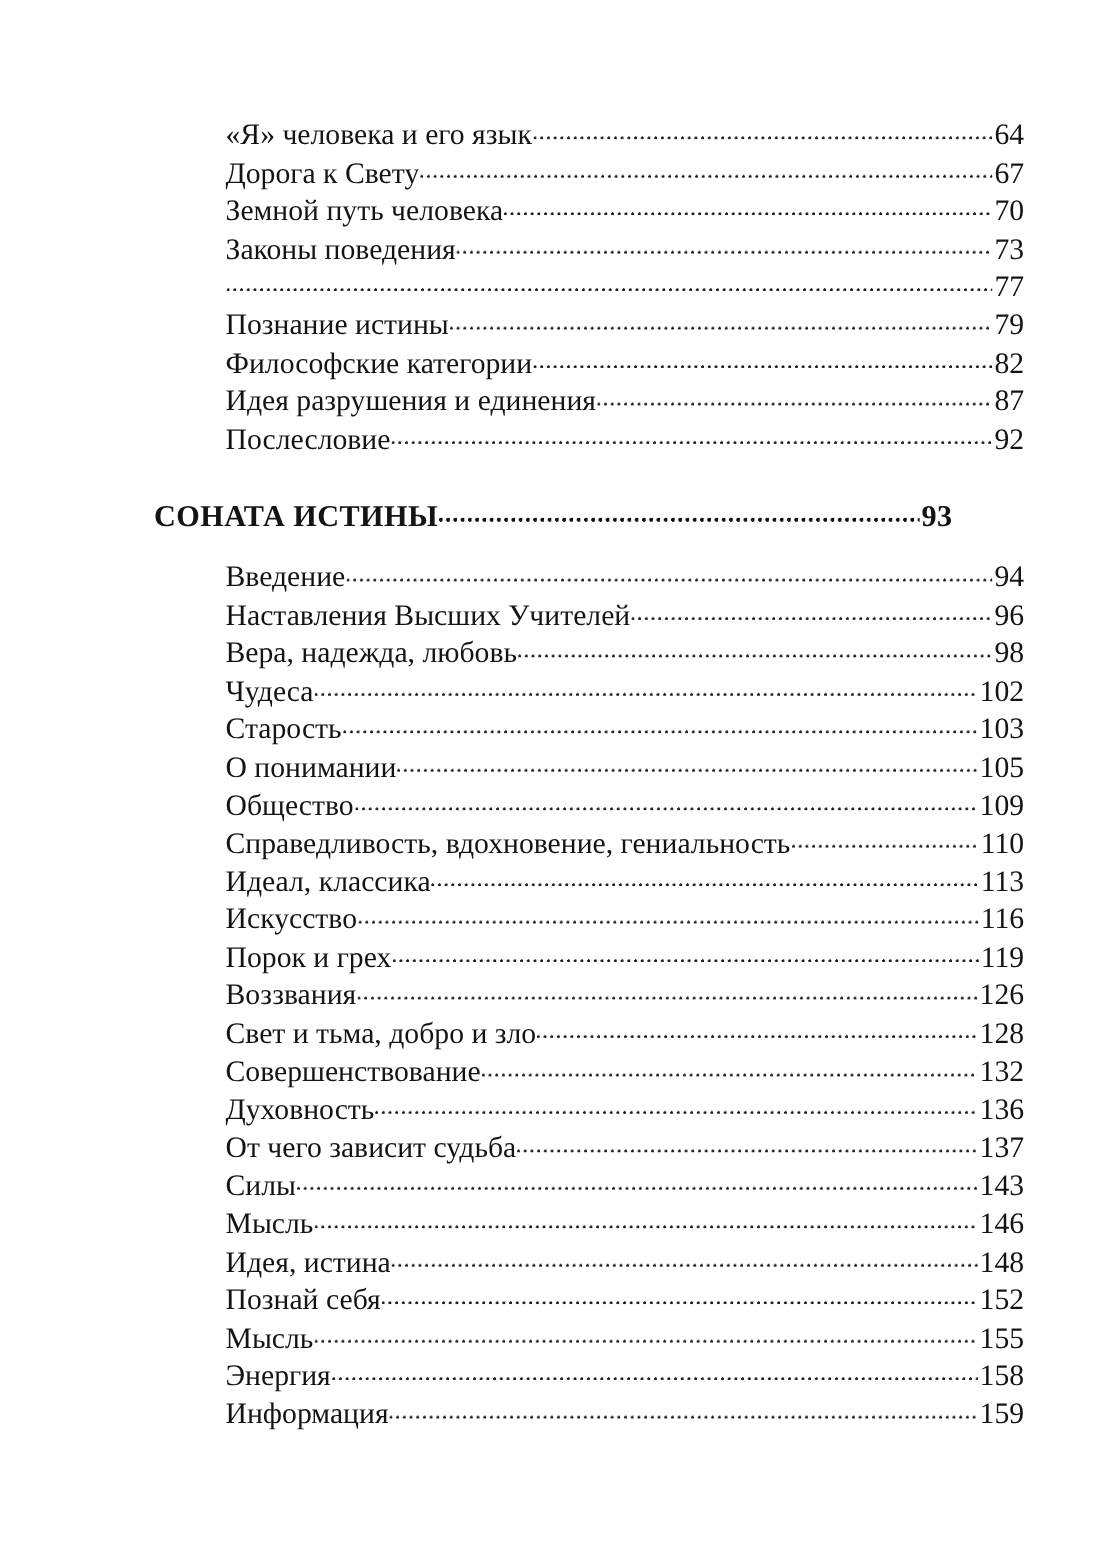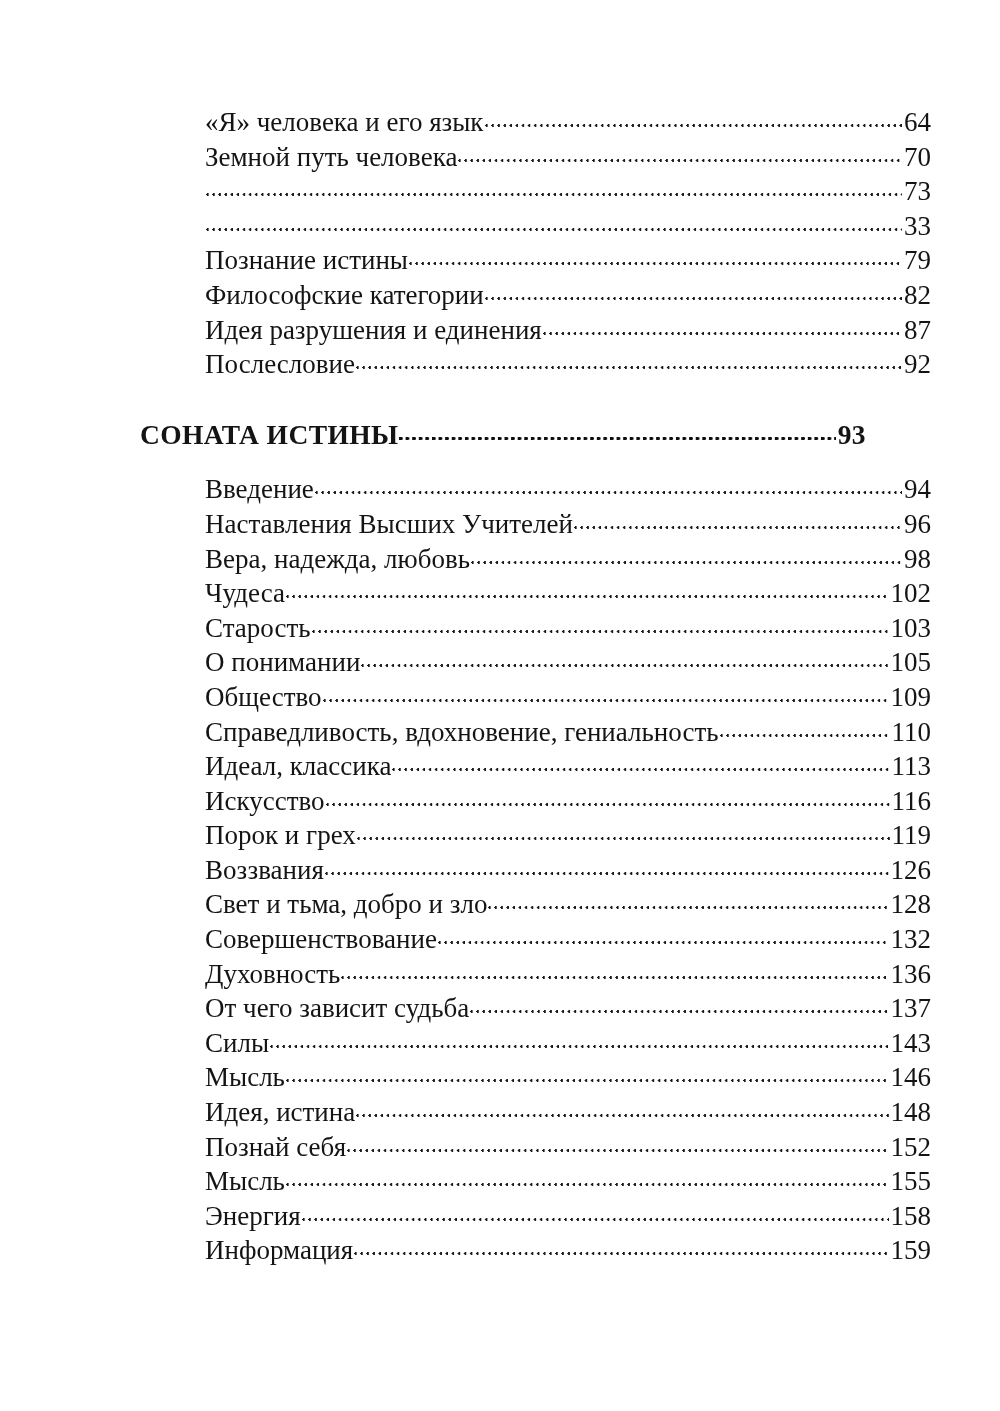--- a/index.html
+++ b/index.html
@@ -94,31 +94,37 @@
 <body>
 
 <div class="page">
   <div class="toc" id="toc-root">
       <div class="toc-entry indent">
         <span class="entry-title">«Я» человека и его язык</span>
         <span class="leader"></span>
         <span class="entry-page">64</span>
       </div>
       <div class="toc-entry indent">
+        <span class="entry-title">Дорога к Свету</span>
+        <span class="leader"></span>
+        <span class="entry-page">67</span>
+      </div>
+      <div class="toc-entry indent">
         <span class="entry-title">Земной путь человека</span>
         <span class="leader"></span>
         <span class="entry-page">70</span>
       </div>
       <div class="toc-entry indent">
+        <span class="entry-title">Законы поведения</span>
         <span class="leader"></span>
         <span class="entry-page">73</span>
       </div>
       <div class="toc-entry indent">
         <span class="leader"></span>
-        <span class="entry-page">33</span>
+        <span class="entry-page">77</span>
       </div>
       <div class="toc-entry indent">
         <span class="entry-title">Познание истины</span>
         <span class="leader"></span>
         <span class="entry-page">79</span>
       </div>
       <div class="toc-entry indent">
         <span class="entry-title">Философские категории</span>
         <span class="leader"></span>
         <span class="entry-page">82</span>

